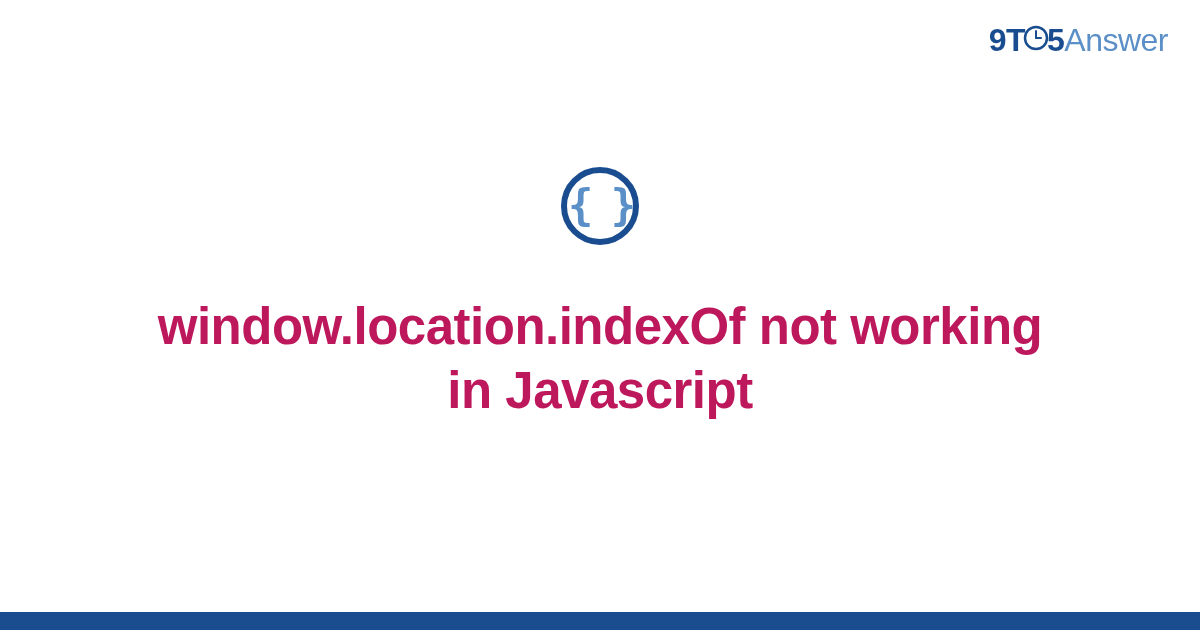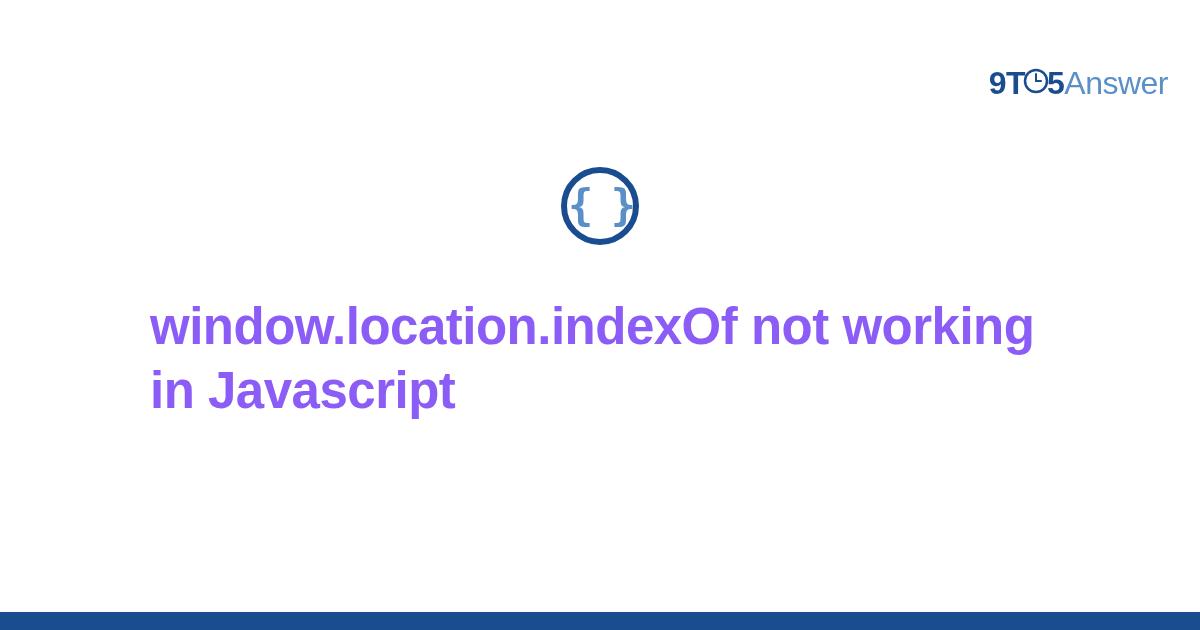--- a/index.html
+++ b/index.html
@@ -16,21 +16,20 @@
       overflow: hidden;
     }
     .logo {
       position: absolute;
       top: 22px;
       right: 32px;
       font-size: 32px;
       font-weight: 600;
       color: #1a4d8f;
       letter-spacing: -0.5px;
-      margin-top: 43px;
     }
     .logo .nine {
       color: #1a4d8f;
     }
     .logo .t {
       color: #1a4d8f;
     }
     .logo .clock {
       display: inline-block;
       vertical-align: middle;
@@ -71,22 +70,22 @@
       font-size: 42px;
       font-weight: 700;
       color: #5b8fc7;
       font-family: Consolas, Monaco, monospace;
       letter-spacing: -4px;
       line-height: 1;
     }
     .title {
       font-size: 51px;
       font-weight: 700;
-      color: #8b5cf6;
-      text-align: left;
+      color: #be185d;
+      text-align: center;
       max-width: 900px;
       line-height: 1.25;
       letter-spacing: -0.5px;
     }
     .bottom-bar {
       position: absolute;
       bottom: 0;
       left: 0;
       right: 0;
       height: 18px;

